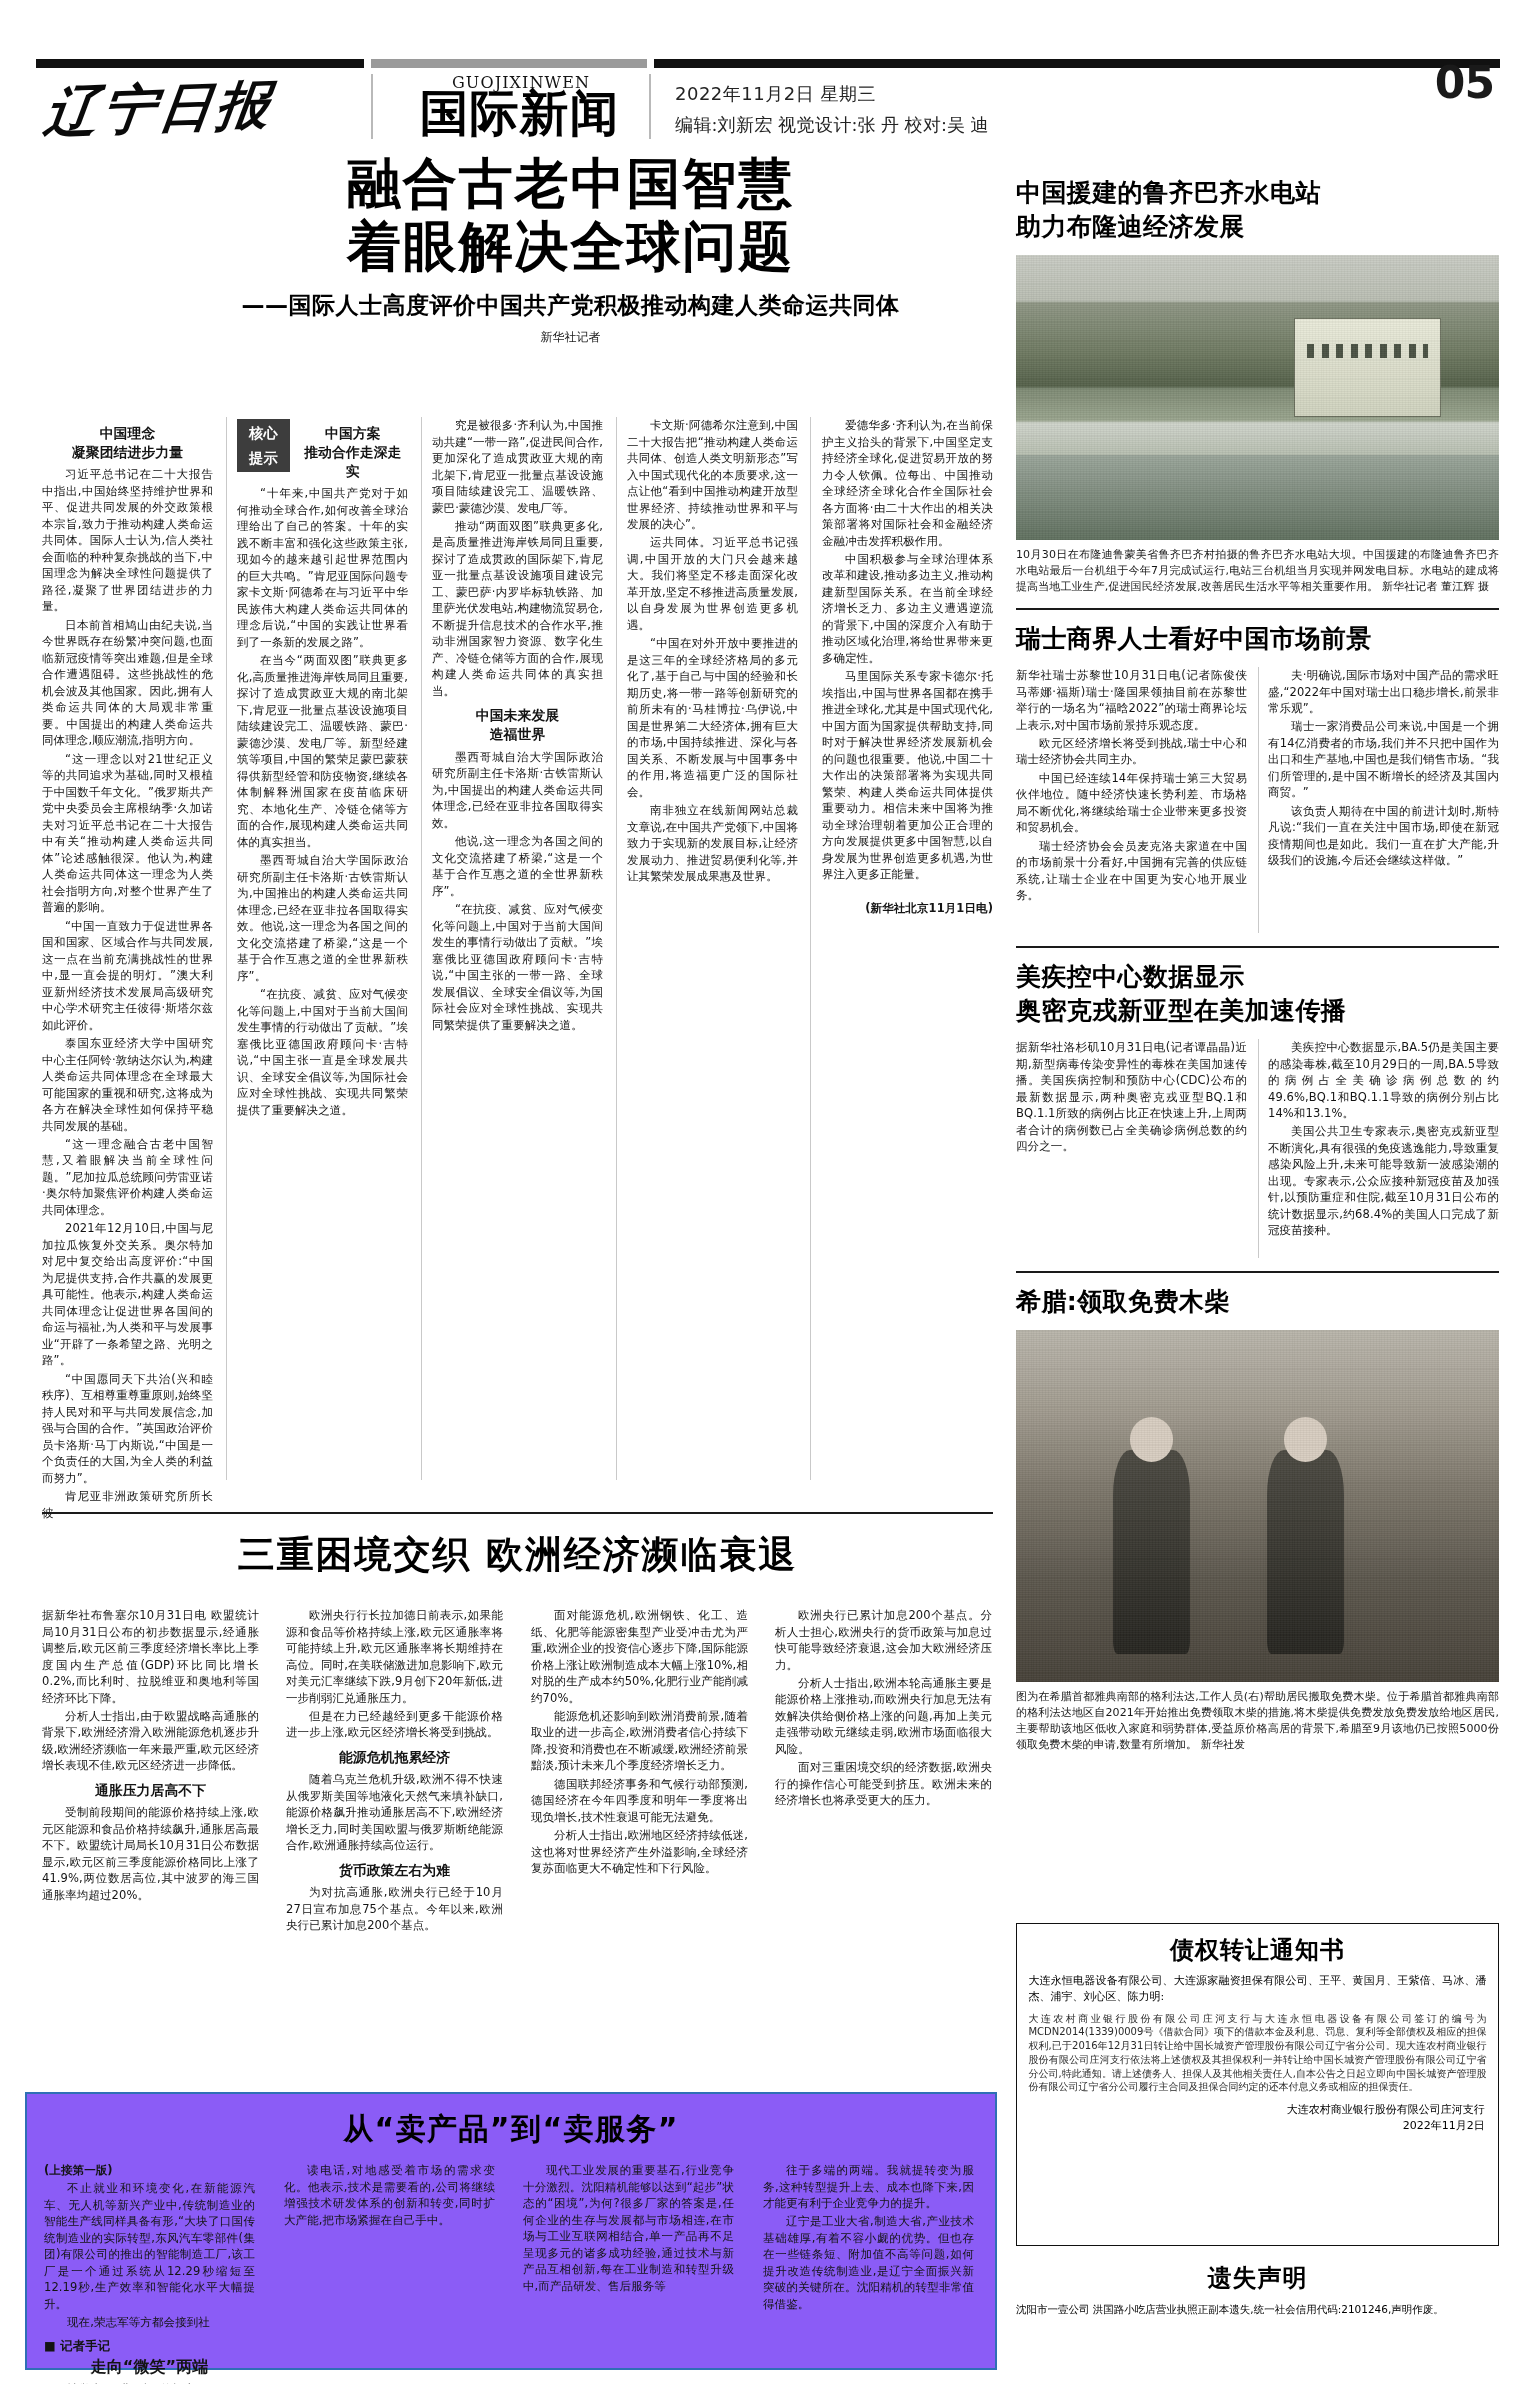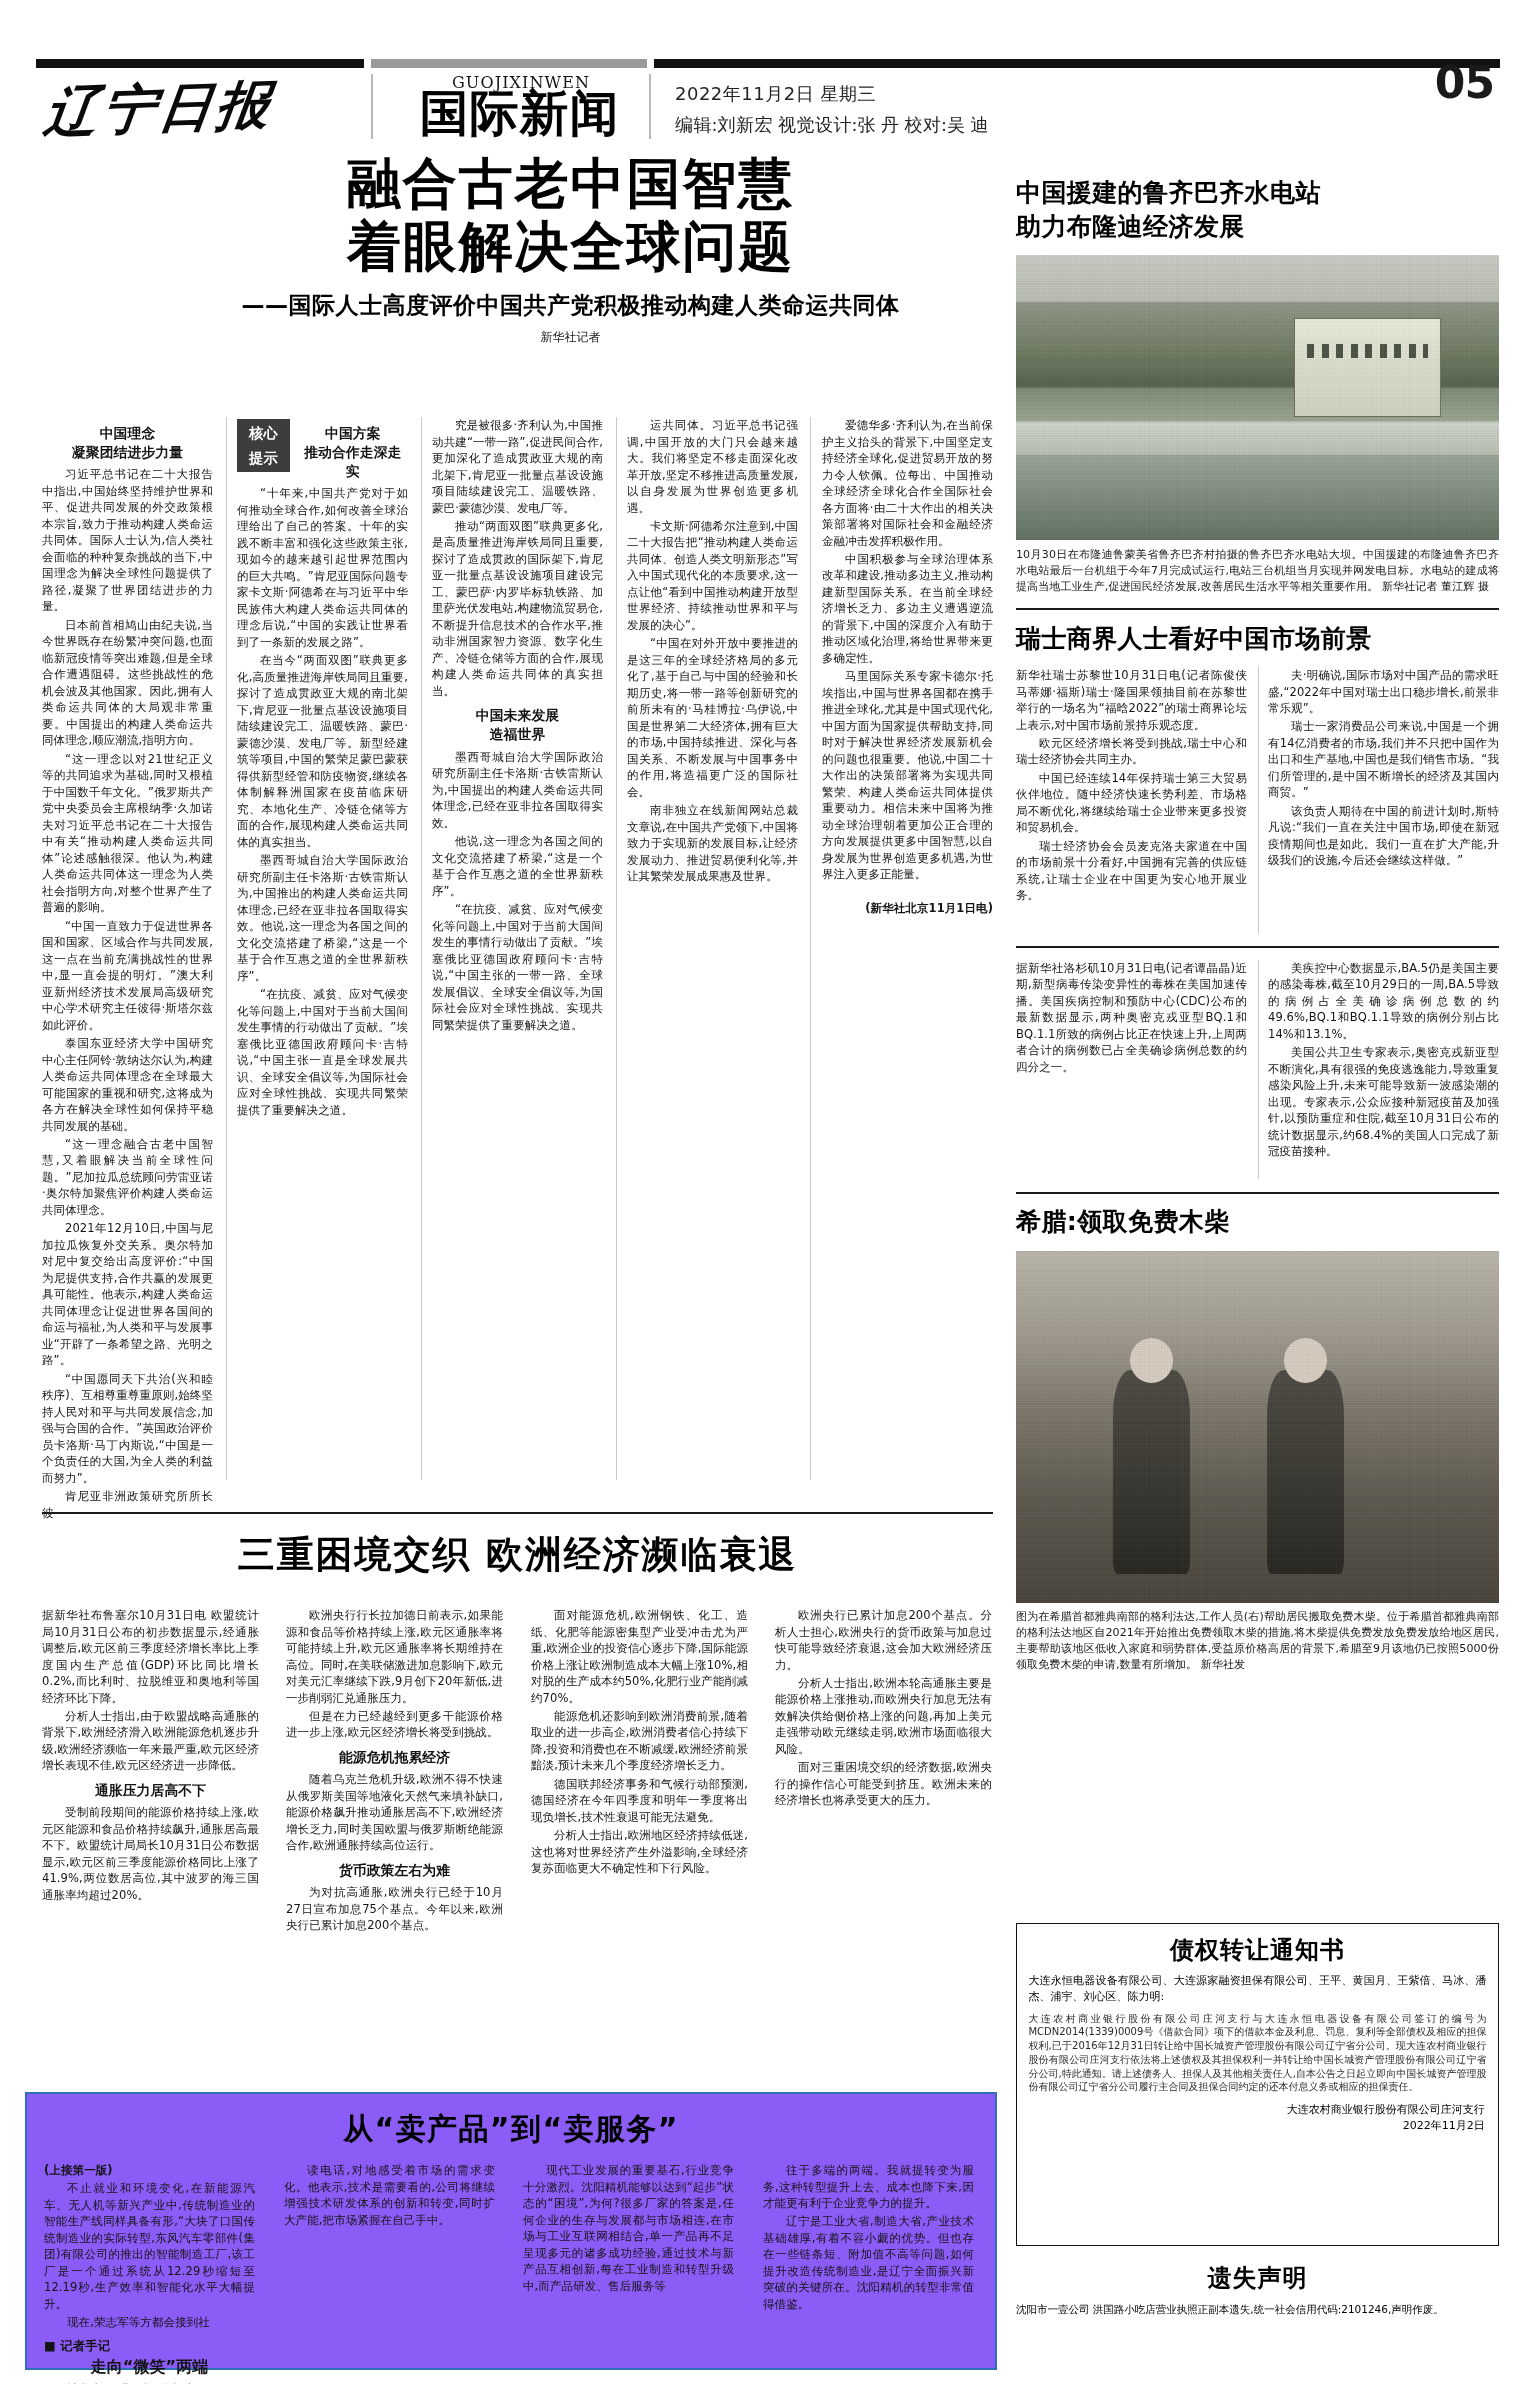--- a/index.html
+++ b/index.html
@@ -196,22 +196,22 @@
       <div class="sub-head">
         <div style="white-space:pre-line">中国未来发展
 造福世界</div>
       </div>
       <p>墨西哥城自治大学国际政治研究所副主任卡洛斯·古铁雷斯认为,中国提出的构建人类命运共同体理念,已经在亚非拉各国取得实效。</p>
       <p>他说,这一理念为各国之间的文化交流搭建了桥梁,“这是一个基于合作互惠之道的全世界新秩序”。</p>
       <p>“在抗疫、减贫、应对气候变化等问题上,中国对于当前大国间发生的事情行动做出了贡献。”埃塞俄比亚德国政府顾问卡·吉特说,“中国主张的一带一路、全球发展倡议、全球安全倡议等,为国际社会应对全球性挑战、实现共同繁荣提供了重要解决之道。</p>
     </div>
 
     <div class="lb-col lb-c4 col-text">
+      <p>卡文斯·阿德希尔注意到,中国二十大报告把“推动构建人类命运共同体、创造人类文明新形态”写入中国式现代化的本质要求,这一点让他“看到中国推动构建开放型世界经济、持续推动世界和平与发展的决心”。</p>
       <p>运共同体。习近平总书记强调,中国开放的大门只会越来越大。我们将坚定不移走面深化改革开放,坚定不移推进高质量发展,以自身发展为世界创造更多机遇。</p>
-      <p>卡文斯·阿德希尔注意到,中国二十大报告把“推动构建人类命运共同体、创造人类文明新形态”写入中国式现代化的本质要求,这一点让他“看到中国推动构建开放型世界经济、持续推动世界和平与发展的决心”。</p>
       <p>“中国在对外开放中要推进的是这三年的全球经济格局的多元化了,基于自己与中国的经验和长期历史,将一带一路等创新研究的前所未有的·马桂博拉·乌伊说,中国是世界第二大经济体,拥有巨大的市场,中国持续推进、深化与各国关系、不断发展与中国事务中的作用,将造福更广泛的国际社会。</p>
       <p>南非独立在线新闻网站总裁文章说,在中国共产党领下,中国将致力于实现新的发展目标,让经济发展动力、推进贸易便利化等,并让其繁荣发展成果惠及世界。</p>
     </div>
 
     <div class="lb-col lb-c5 col-text">
       <p>爱德华多·齐利认为,在当前保护主义抬头的背景下,中国坚定支持经济全球化,促进贸易开放的努力令人钦佩。位每出、中国推动全球经济全球化合作全国际社会各方面将·由二十大作出的相关决策部署将对国际社会和金融经济金融冲击发挥积极作用。</p>
       <p>中国积极参与全球治理体系改革和建设,推动多边主义,推动构建新型国际关系。在当前全球经济增长乏力、多边主义遭遇逆流的背景下,中国的深度介入有助于推动区域化治理,将给世界带来更多确定性。</p>
       <p>马里国际关系专家卡德尔·托埃指出,中国与世界各国都在携手推进全球化,尤其是中国式现代化,中国方面为国家提供帮助支持,同时对于解决世界经济发展新机会的问题也很重要。他说,中国二十大作出的决策部署将为实现共同繁荣、构建人类命运共同体提供重要动力。相信未来中国将为推动全球治理朝着更加公正合理的方向发展提供更多中国智慧,以自身发展为世界创造更多机遇,为世界注入更多正能量。</p>
       <p style="text-align:right;text-indent:0;font-weight:700;margin-top:17px">(新华社北京11月1日电)</p>
     </div>
@@ -241,20 +241,22 @@
         <p>瑞士经济协会会员麦克洛夫家道在中国的市场前景十分看好,中国拥有完善的供应链系统,让瑞士企业在中国更为安心地开展业务。</p>
       </div>
       <div class="c c2 col-text">
         <p>夫·明确说,国际市场对中国产品的需求旺盛,“2022年中国对瑞士出口稳步增长,前景非常乐观”。</p>
         <p>瑞士一家消费品公司来说,中国是一个拥有14亿消费者的市场,我们并不只把中国作为出口和生产基地,中国也是我们销售市场。“我们所管理的,是中国不断增长的经济及其国内商贸。”</p>
         <p>该负责人期待在中国的前进计划时,斯特凡说:“我们一直在关注中国市场,即使在新冠疫情期间也是如此。我们一直在扩大产能,升级我们的设施,今后还会继续这样做。”</p>
       </div>
     </div>
 
     <div class="r-rule"></div>
+    <div class="r-head" style="white-space:pre-line">美疾控中心数据显示
+奥密克戎新亚型在美加速传播</div>
 
     <div class="r2col" style="margin-top:11.4px;height:219px;">
       <div class="r2-vrule" style="height:219px"></div>
       <div class="c c1 col-text">
         <p style="text-indent:0">据新华社洛杉矶10月31日电(记者谭晶晶)近期,新型病毒传染变异性的毒株在美国加速传播。美国疾病控制和预防中心(CDC)公布的最新数据显示,两种奥密克戎亚型BQ.1和BQ.1.1所致的病例占比正在快速上升,上周两者合计的病例数已占全美确诊病例总数的约四分之一。</p>
       </div>
       <div class="c c2 col-text">
         <p>美疾控中心数据显示,BA.5仍是美国主要的感染毒株,截至10月29日的一周,BA.5导致的病例占全美确诊病例总数的约49.6%,BQ.1和BQ.1.1导致的病例分别占比14%和13.1%。</p>
         <p>美国公共卫生专家表示,奥密克戎新亚型不断演化,具有很强的免疫逃逸能力,导致重复感染风险上升,未来可能导致新一波感染潮的出现。专家表示,公众应接种新冠疫苗及加强针,以预防重症和住院,截至10月31日公布的统计数据显示,约68.4%的美国人口完成了新冠疫苗接种。</p>
       </div>

